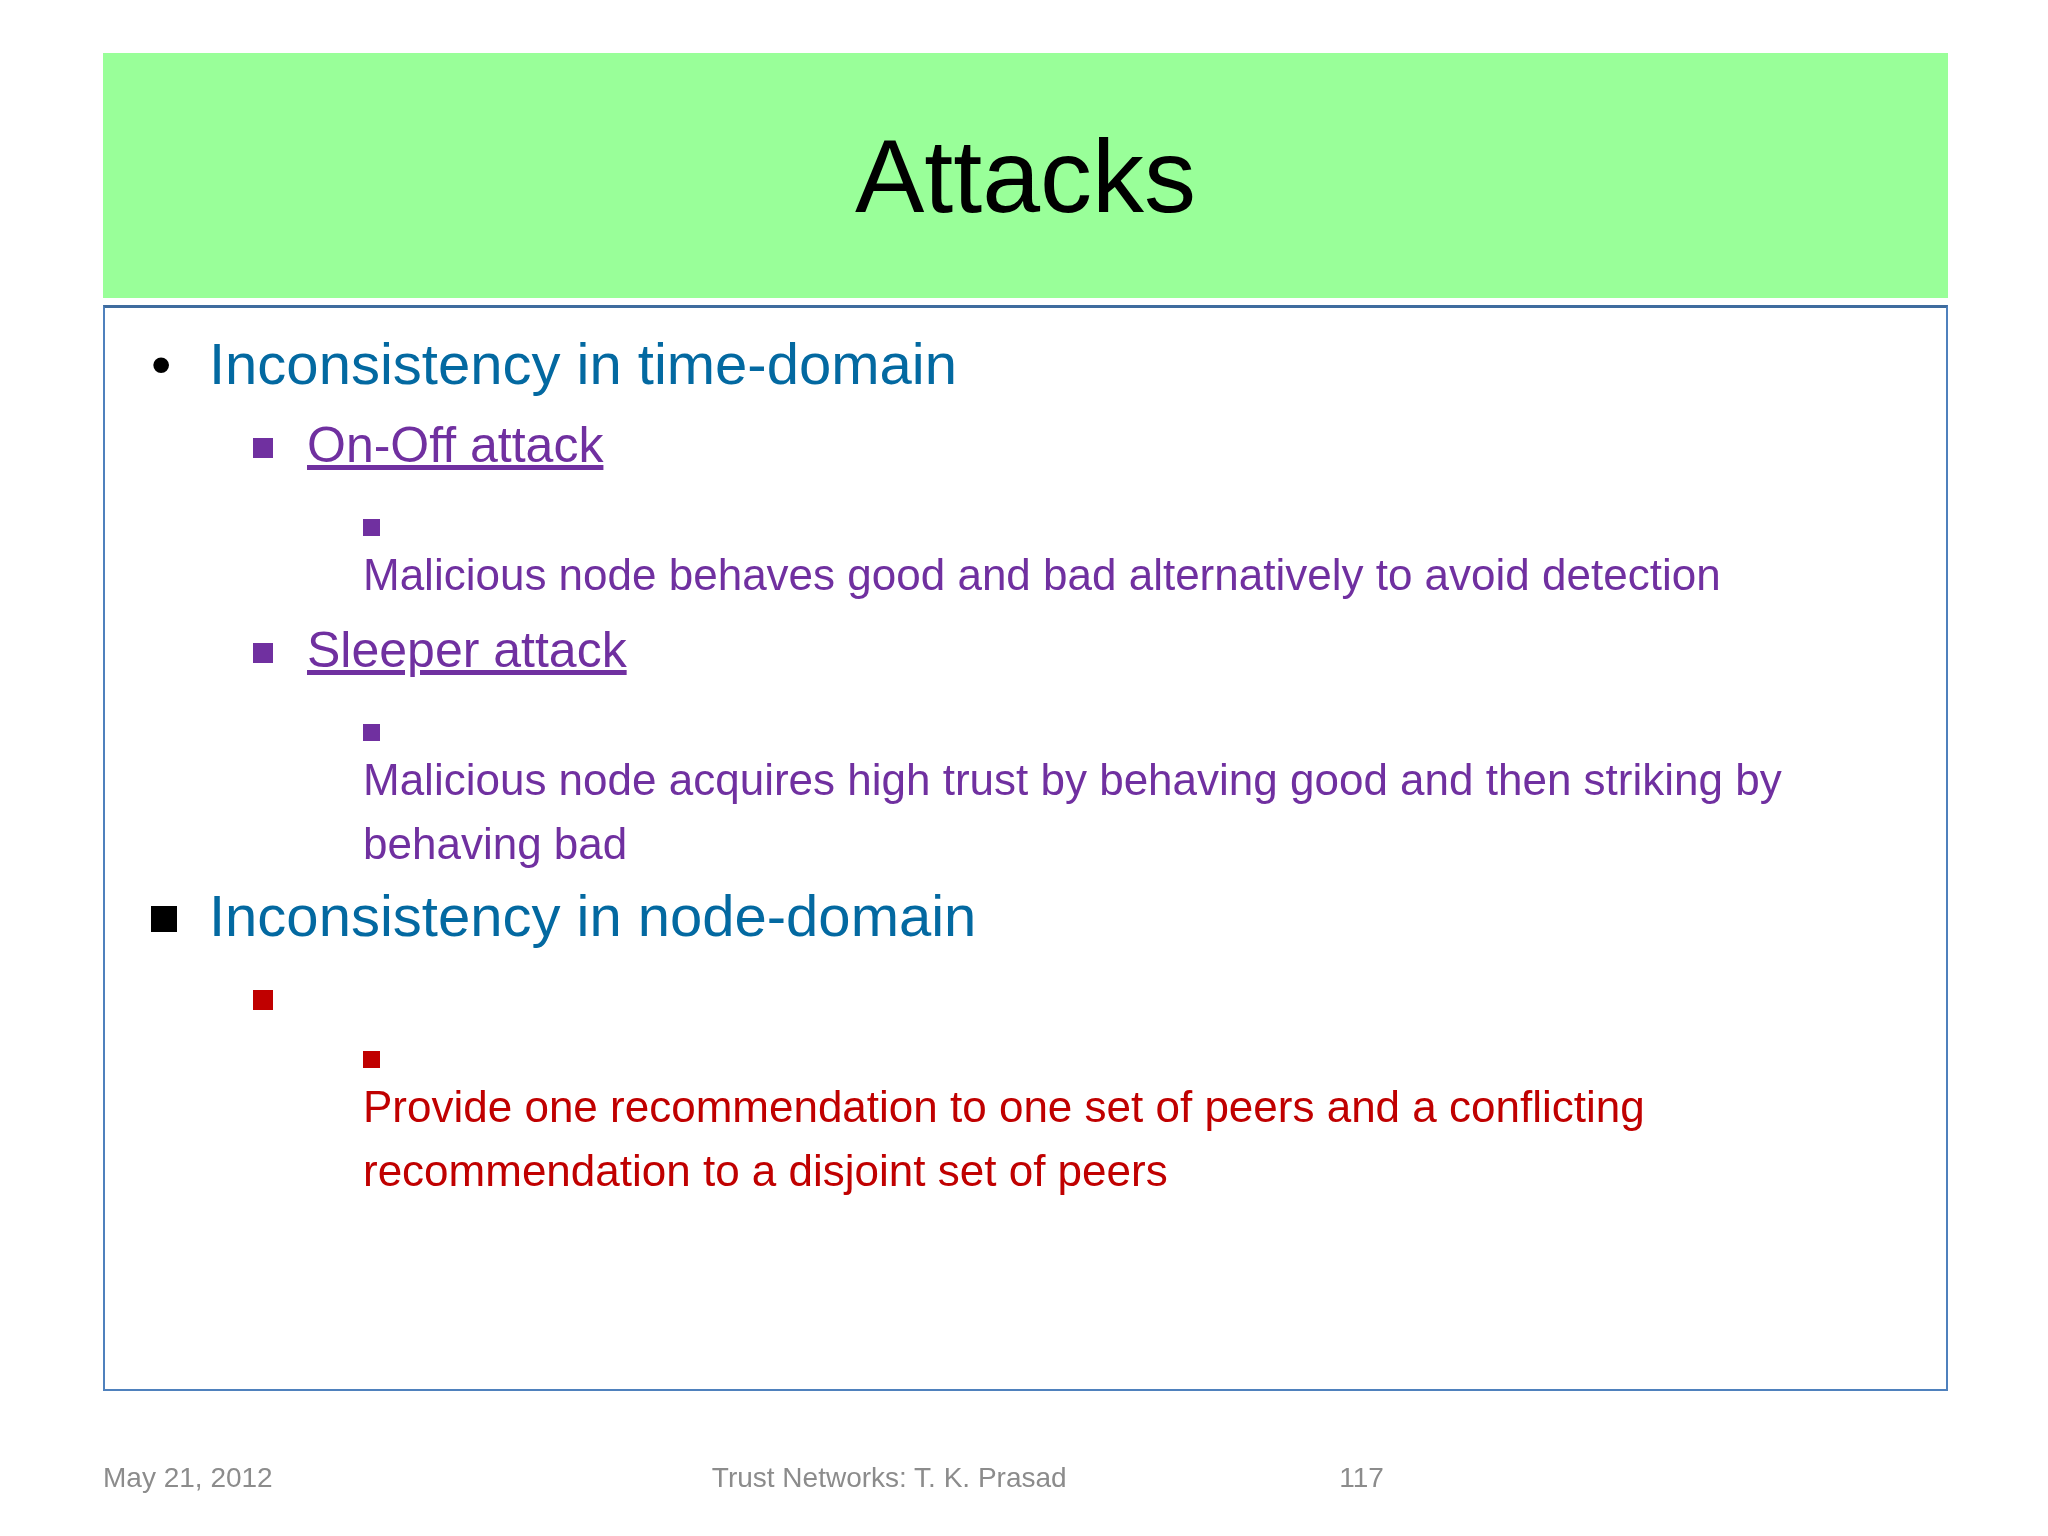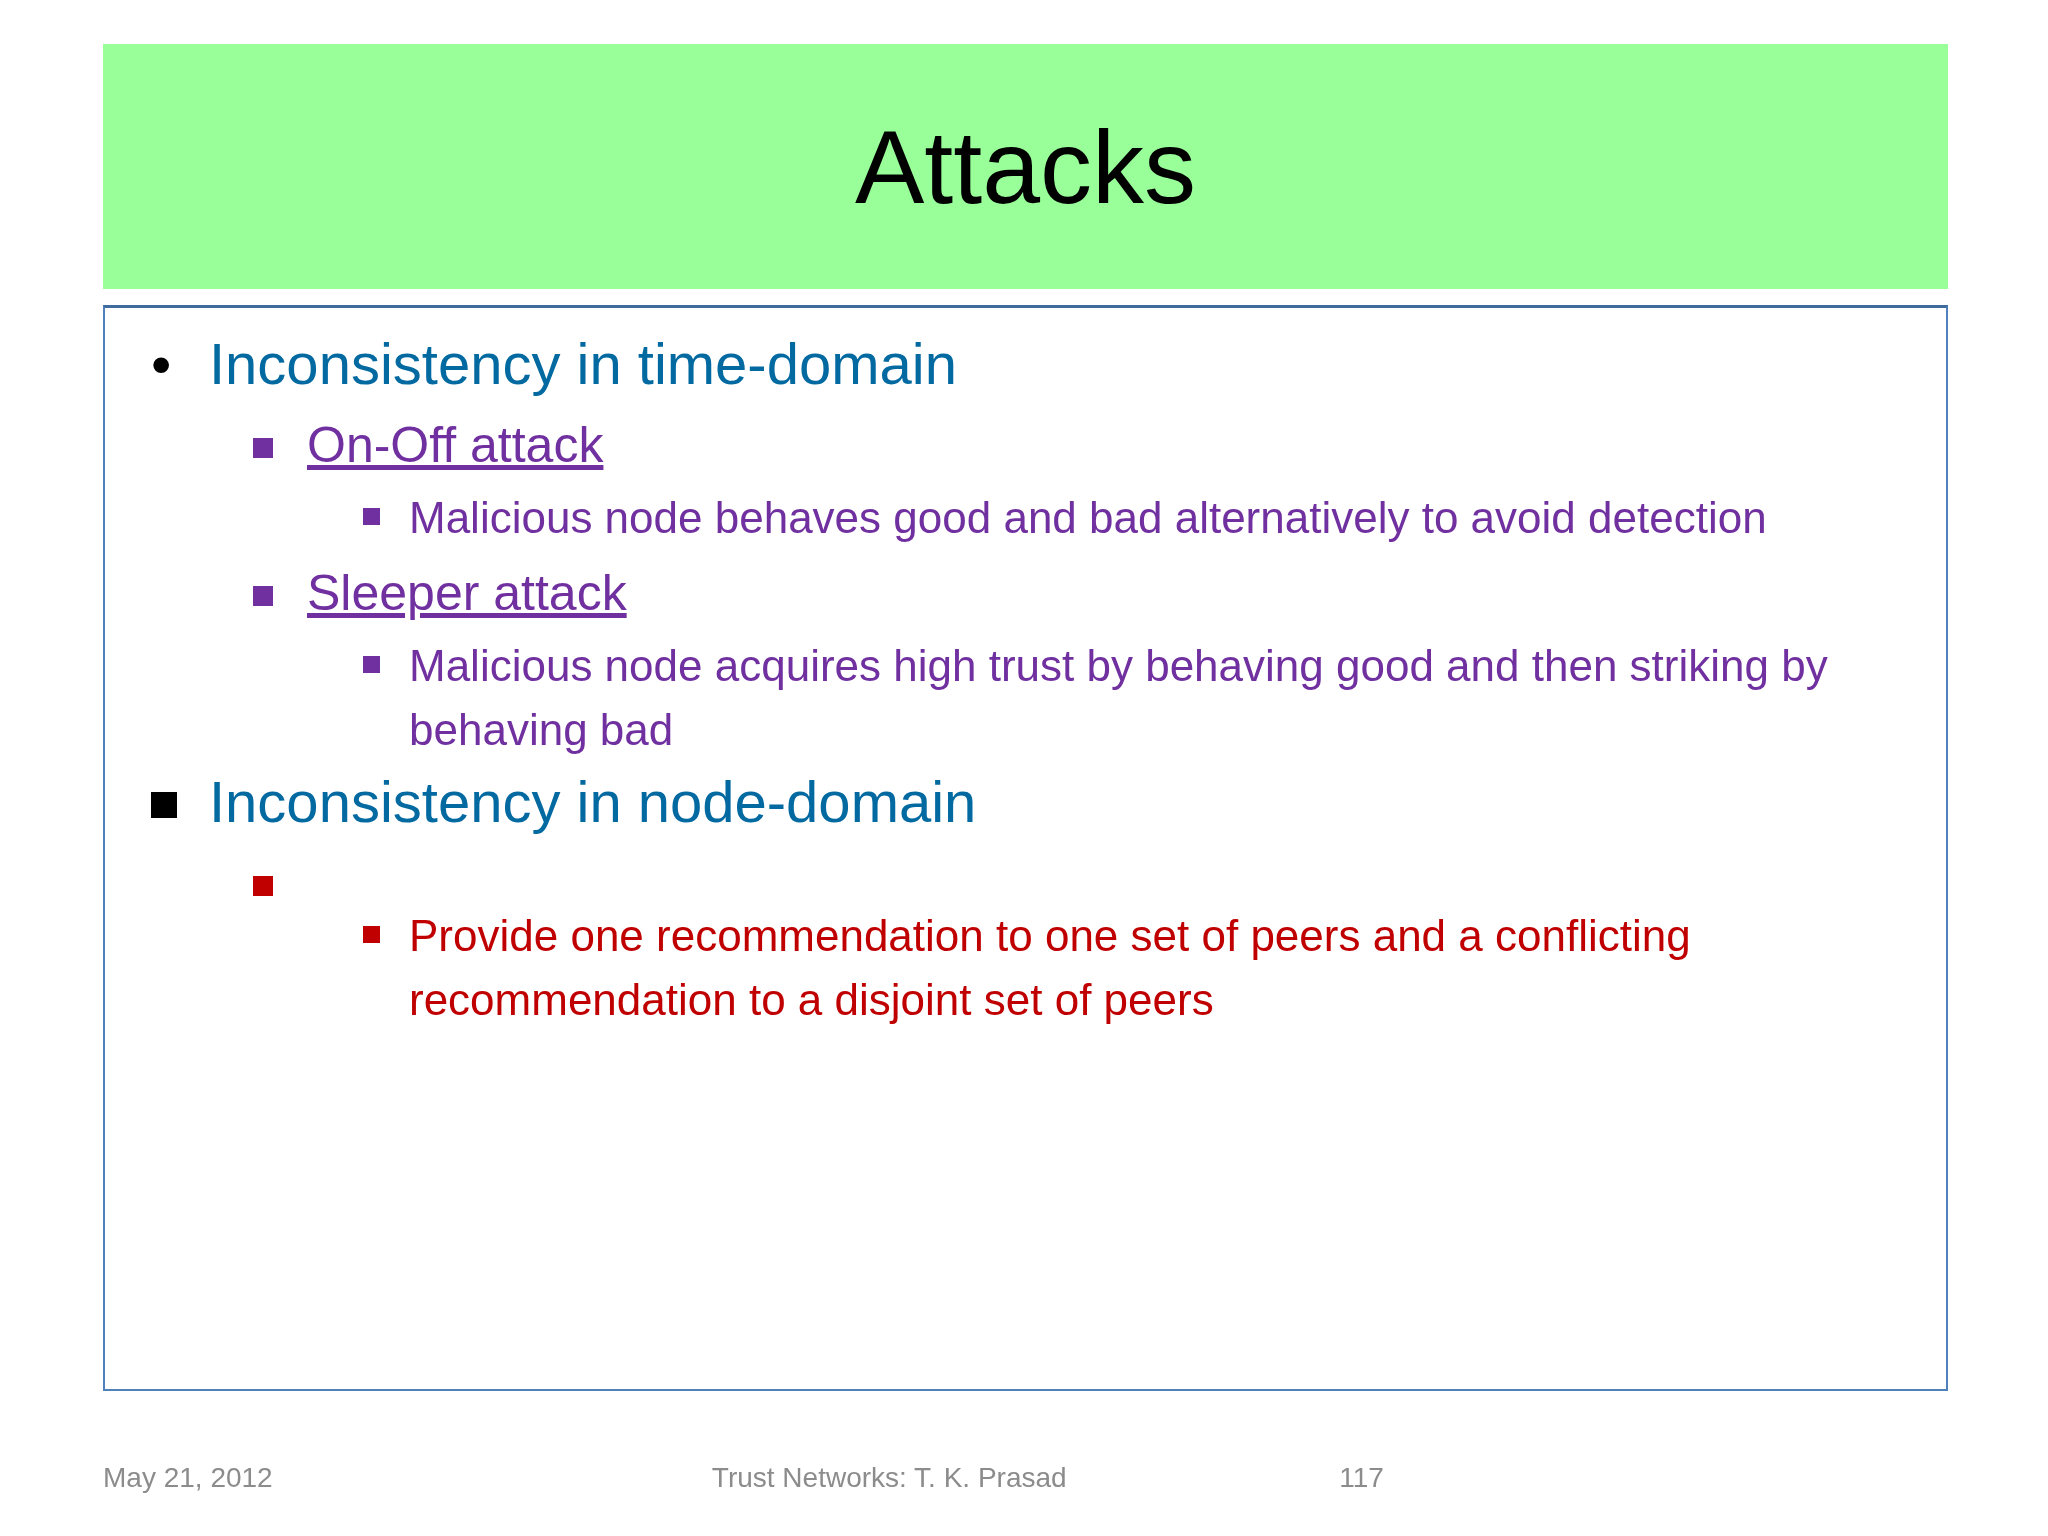--- a/index.html
+++ b/index.html
@@ -20,21 +20,21 @@
     left: 0; top: 0;
     width: 2048px;
     height: 1536px;
     background: #ffffff;
   }
 
   
   .title-banner {
     position: absolute;
     left: 103px;
-    top: 44px;
+    top: 53px;
     width: 1845px;
     height: 245px;
     background: #99ff99;
     display: flex;
     align-items: center;
     justify-content: center;
     box-sizing: border-box;
   }
   .title-text {
     font-size: 104px;
@@ -106,21 +106,22 @@
   }
   .lvl2 .text {
     font-size: 50px;
     line-height: 66px;
     text-decoration: underline;
   }
 
   
   .lvl3 {
     margin-left: 232px;
-    margin-top: 8px;
+    margin-top: 19px;
+    flex-direction: column;
   }
   .lvl3 .marker {
     width: 46px;
     flex: 0 0 46px;
     line-height: 64px;
     box-sizing: border-box;
     padding-top: 22px;
   }
   .lvl3 .marker .sq {
     display: block;

